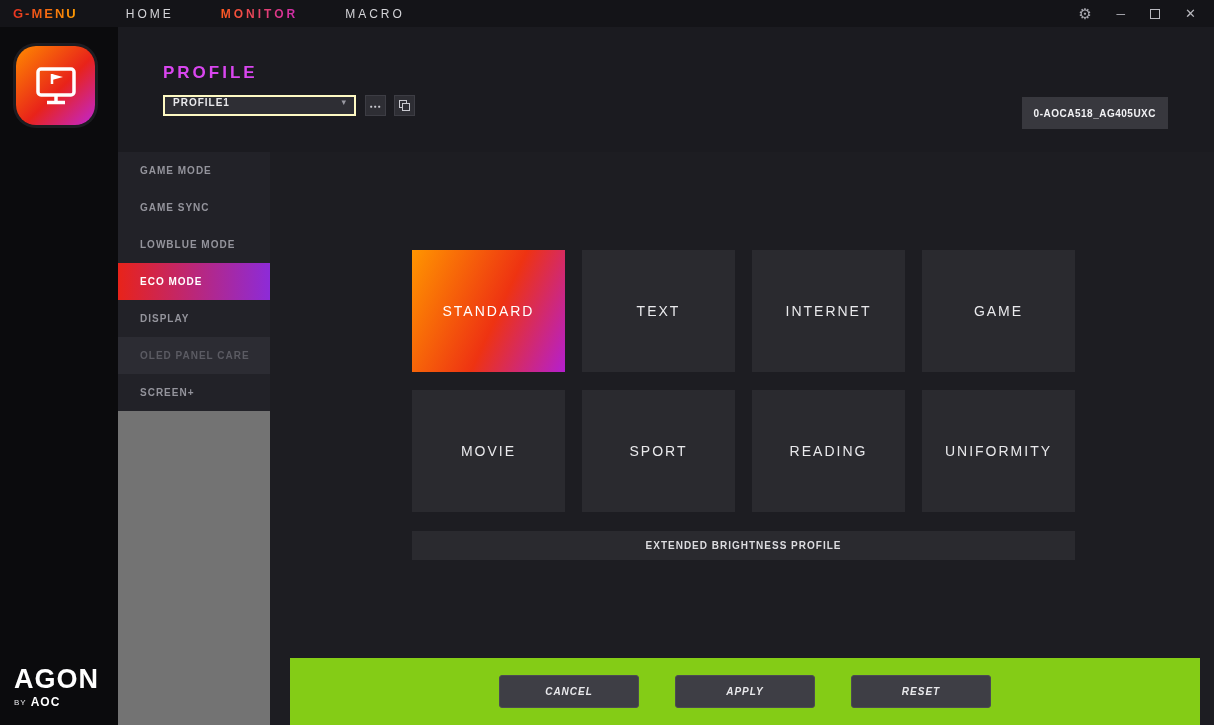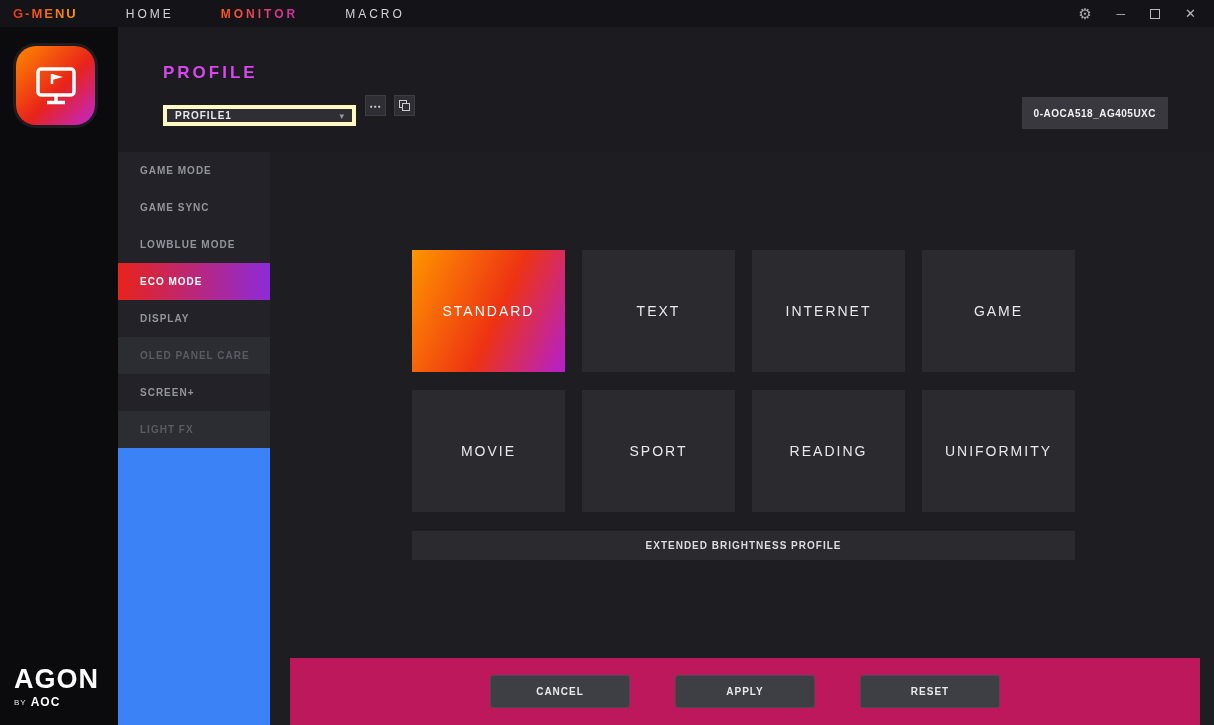--- a/index.html
+++ b/index.html
@@ -65,22 +65,22 @@
   .header {
     position: absolute; left: 118px; top: 27px; right: 0; height: 125px;
     background: #1b1b20;
   }
   .page-title {
     position: absolute; left: 45px; top: 36px;
     font-size: 17px; font-weight: bold; letter-spacing: 3px; color: #d946ef;
   }
   .profile-select {
     position: absolute; left: 45px; top: 68px; width: 193px; height: 21px;
-    background: #2e2e34; border: 4px solid #fef9c3;
-    display: flex; align-items: center; padding: 0 8px; cursor: pointer; margin-top: 10px;
+    background: #2e2e34; border: 2px solid #fef9c3;
+    display: flex; align-items: flex-start; padding: 0 8px; cursor: pointer;
   }
   .profile-select .val {
     font-size: 10px; font-weight: bold; letter-spacing: 1px; color: #e9e9ec;
   }
   .profile-select .caret { margin-left: auto; font-size: 9px; color: #9a9aa2; }
   .mini-btn {
     position: absolute; top: 68px; width: 21px; height: 21px;
     background: #2e2e34; border: 1px solid #3d3d44;
     display: flex; align-items: center; justify-content: center;
     color: #c9c9cf; cursor: pointer;
@@ -99,21 +99,21 @@
   .device-label {
     position: absolute; right: 46px; top: 70px; height: 32px;
     background: #38383e; color: #f2f2f5;
     font-size: 10px; font-weight: bold; letter-spacing: .5px;
     display: flex; align-items: center; padding: 0 12px; white-space: nowrap;
   }
 
   
   .subcol {
     position: absolute; left: 118px; top: 152px; width: 152px; bottom: 0;
-    background: #3b82f6;
+    background: #737373;
   }
   .menu-item {
     height: 37px; display: flex; align-items: center; padding-left: 22px;
     background: #222228; color: #94949c;
     font-size: 10px; font-weight: bold; letter-spacing: 1px;
     cursor: pointer; white-space: nowrap;
   }
   .menu-item.active {
     background: linear-gradient(90deg, #e8231a, #8d2bd8);
     color: #ffffff;
@@ -143,22 +143,22 @@
   .extended-btn {
     position: absolute; left: 142px; top: 379px; width: 663px; height: 29px;
     background: #2a2a2f; display: flex; align-items: center; justify-content: center;
     font-size: 10px; font-weight: bold; letter-spacing: 1px; color: #dcdce0;
     cursor: pointer;
   }
 
   
   .footer {
     position: absolute; left: 20px; right: 14px; top: 506px; bottom: 0;
-    background: #be185d;
-    display: flex; align-items: center; justify-content: center; gap: 45px;
+    background: #84cc16;
+    display: flex; align-items: center; justify-content: center; gap: 36px; font-style: italic;
   }
   .footer-btn {
     width: 140px; height: 33px;
     background: #3e3e45; border: 1px solid #4b4b53; border-radius: 3px;
     display: flex; align-items: center; justify-content: center;
     font-size: 10px; font-weight: bold; letter-spacing: 1px; color: #e9e9ec;
     cursor: pointer;
   }
 </style>
 </head>
@@ -232,23 +232,20 @@
       <span>ECO MODE</span>
     </div>
     <div class="menu-item">
       <span>DISPLAY</span>
     </div>
     <div class="menu-item disabled">
       <span>OLED PANEL CARE</span>
     </div>
     <div class="menu-item">
       <span>SCREEN+</span>
-    </div>
-    <div class="menu-item disabled">
-      <span>LIGHT FX</span>
     </div>
   </div>
 
   <div class="content">
     <div class="tiles">
       <div class="tile active">STANDARD</div>
       <div class="tile">TEXT</div>
       <div class="tile">INTERNET</div>
       <div class="tile">GAME</div>
       <div class="tile">MOVIE</div>

